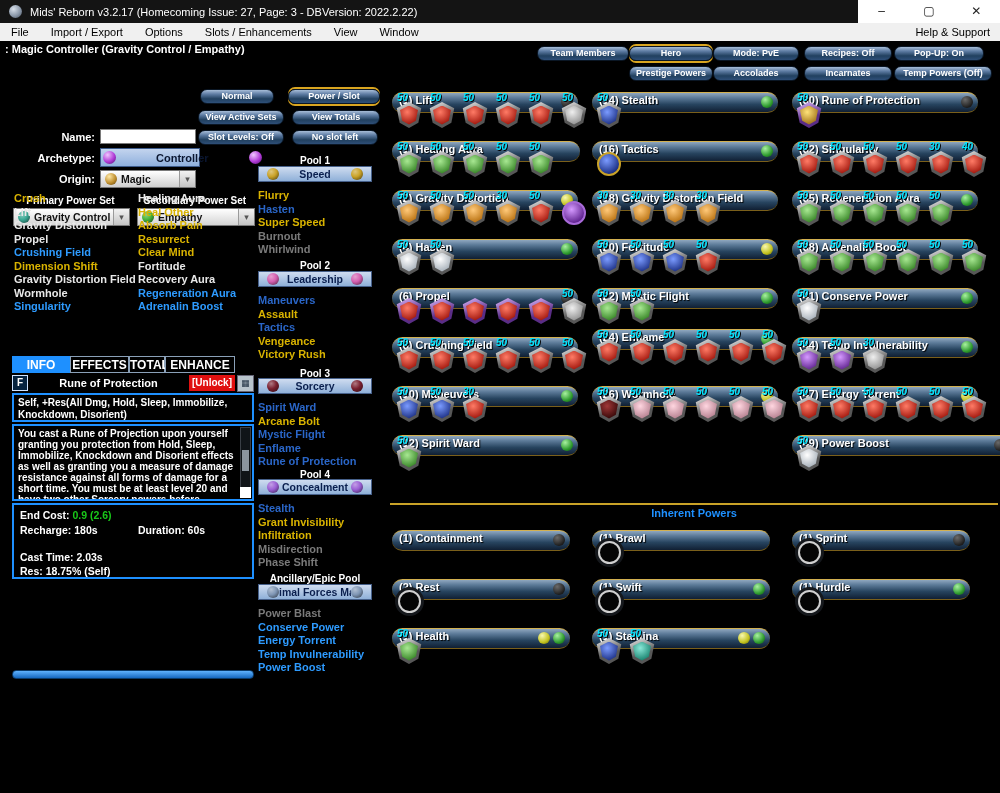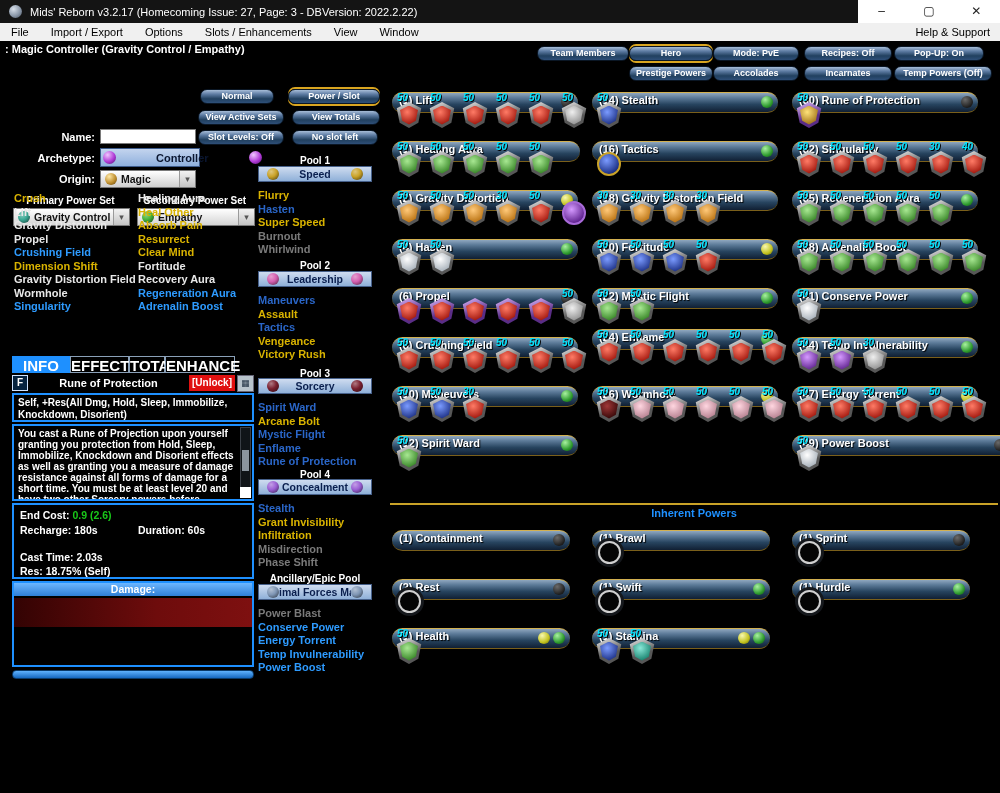--- a/index.html
+++ b/index.html
@@ -53,21 +53,21 @@
   .st-white{color:#e8e8e8}.st-gold{color:#d9b300}.st-blue{color:#2e9bff}
   .st-poolblue{color:#2a66c8}.st-grey{color:#7a7a7a}
   
   .pool-label{position:absolute;left:258px;width:114px;text-align:center;color:#fff;font-weight:700;font-size:10px;}
   .pool-bar{position:absolute;left:258px;width:114px;height:16px;display:flex;align-items:center;
             background:linear-gradient(180deg,#cfdcf0,#8fb0d8);border:1px solid #46608a;padding:0 8px;box-sizing:border-box;}
   .pool-name{flex:1;text-align:center;font-weight:700;font-size:10.5px;color:#0a1f4e;white-space:nowrap;overflow:hidden;}
   .pool-ico{width:12px;height:12px;border-radius:50%;flex:none;}
   
   #info-tabs{position:absolute;left:12px;top:315px;width:242px;height:17px;display:flex;}
-  .itab{height:17px;line-height:17px;text-align:center;font-weight:700;font-size:15px;color:#fff;
+  .itab{height:17px;line-height:17px;text-align:center;font-weight:700;font-size:12px;color:#fff;
         background:#000;border:1px solid #8aa0b8;box-sizing:border-box;cursor:default;}
   .itab-active{background:#1e90ff;border-color:#1e90ff;}
   #info-title-row{position:absolute;left:12px;top:334px;width:242px;height:16px;display:flex;align-items:center;}
   .f-btn{width:14px;height:14px;background:#06233f;border:1px solid #cfe3ff;color:#fff;
          font-size:10px;font-weight:700;text-align:center;line-height:14px;flex:none;}
   .p-title{flex:1;background:#000;color:#fff;font-weight:700;font-size:11px;text-align:center;
            height:16px;line-height:16px;margin:0 2px;white-space:nowrap;overflow:hidden;}
   .unlock{background:#e01010;color:#fff;font-weight:700;font-size:10px;height:16px;line-height:16px;padding:0 3px;flex:none;}
   .pic-btn{width:15px;height:15px;background:#b8c4cc;border:1px solid #667;margin-left:2px;
            font-size:9px;text-align:center;line-height:15px;color:#234;flex:none;}
@@ -190,24 +190,20 @@
         <div class="sb-btn"></div>
       </div>
     </div>
     <div class="ibox" style="top:462px;height:76px;">
       <span class="stat" style="left:6px;top:4px;"><span>End Cost:</span> <span class="green">0.9 (2.6)</span></span>
       <span class="stat" style="left:6px;top:19px;"><span>Recharge:</span> <span>180s</span></span>
       <span class="stat" style="left:124px;top:19px;"><span>Duration:</span> <span>60s</span></span>
       <span class="stat" style="left:6px;top:46px;"><span>Cast Time:</span> <span>2.03s</span></span>
       <span class="stat" style="left:6px;top:60px;"><span>Res:</span> <span>18.75% (Self)</span></span>
     </div>
-    <div class="ibox" style="top:540px;height:86px;">
-      <div class="dmg-header">Damage:</div>
-      <div class="dmg-red"></div>
-    </div>
     <div class="ibar"></div>
 
     <div class="gold-line"></div>
     <div class="inherent-header">Inherent Powers</div>
   <div class="tbtn" style="left: 537px; top: 5px; width: 90px;">Team Members</div>
       <div class="tbtn gold-accent" style="left: 629px; top: 5px; width: 82px;">Hero</div>
       <div class="tbtn" style="left: 713px; top: 5px; width: 84px;">Mode: PvE</div>
       <div class="tbtn" style="left: 804px; top: 5px; width: 86px;">Recipes: Off</div>
       <div class="tbtn" style="left: 894px; top: 5px; width: 88px;">Pop-Up: On</div>
       <div class="tbtn" style="left: 629px; top: 25px; width: 82px;">Prestige Powers</div>

